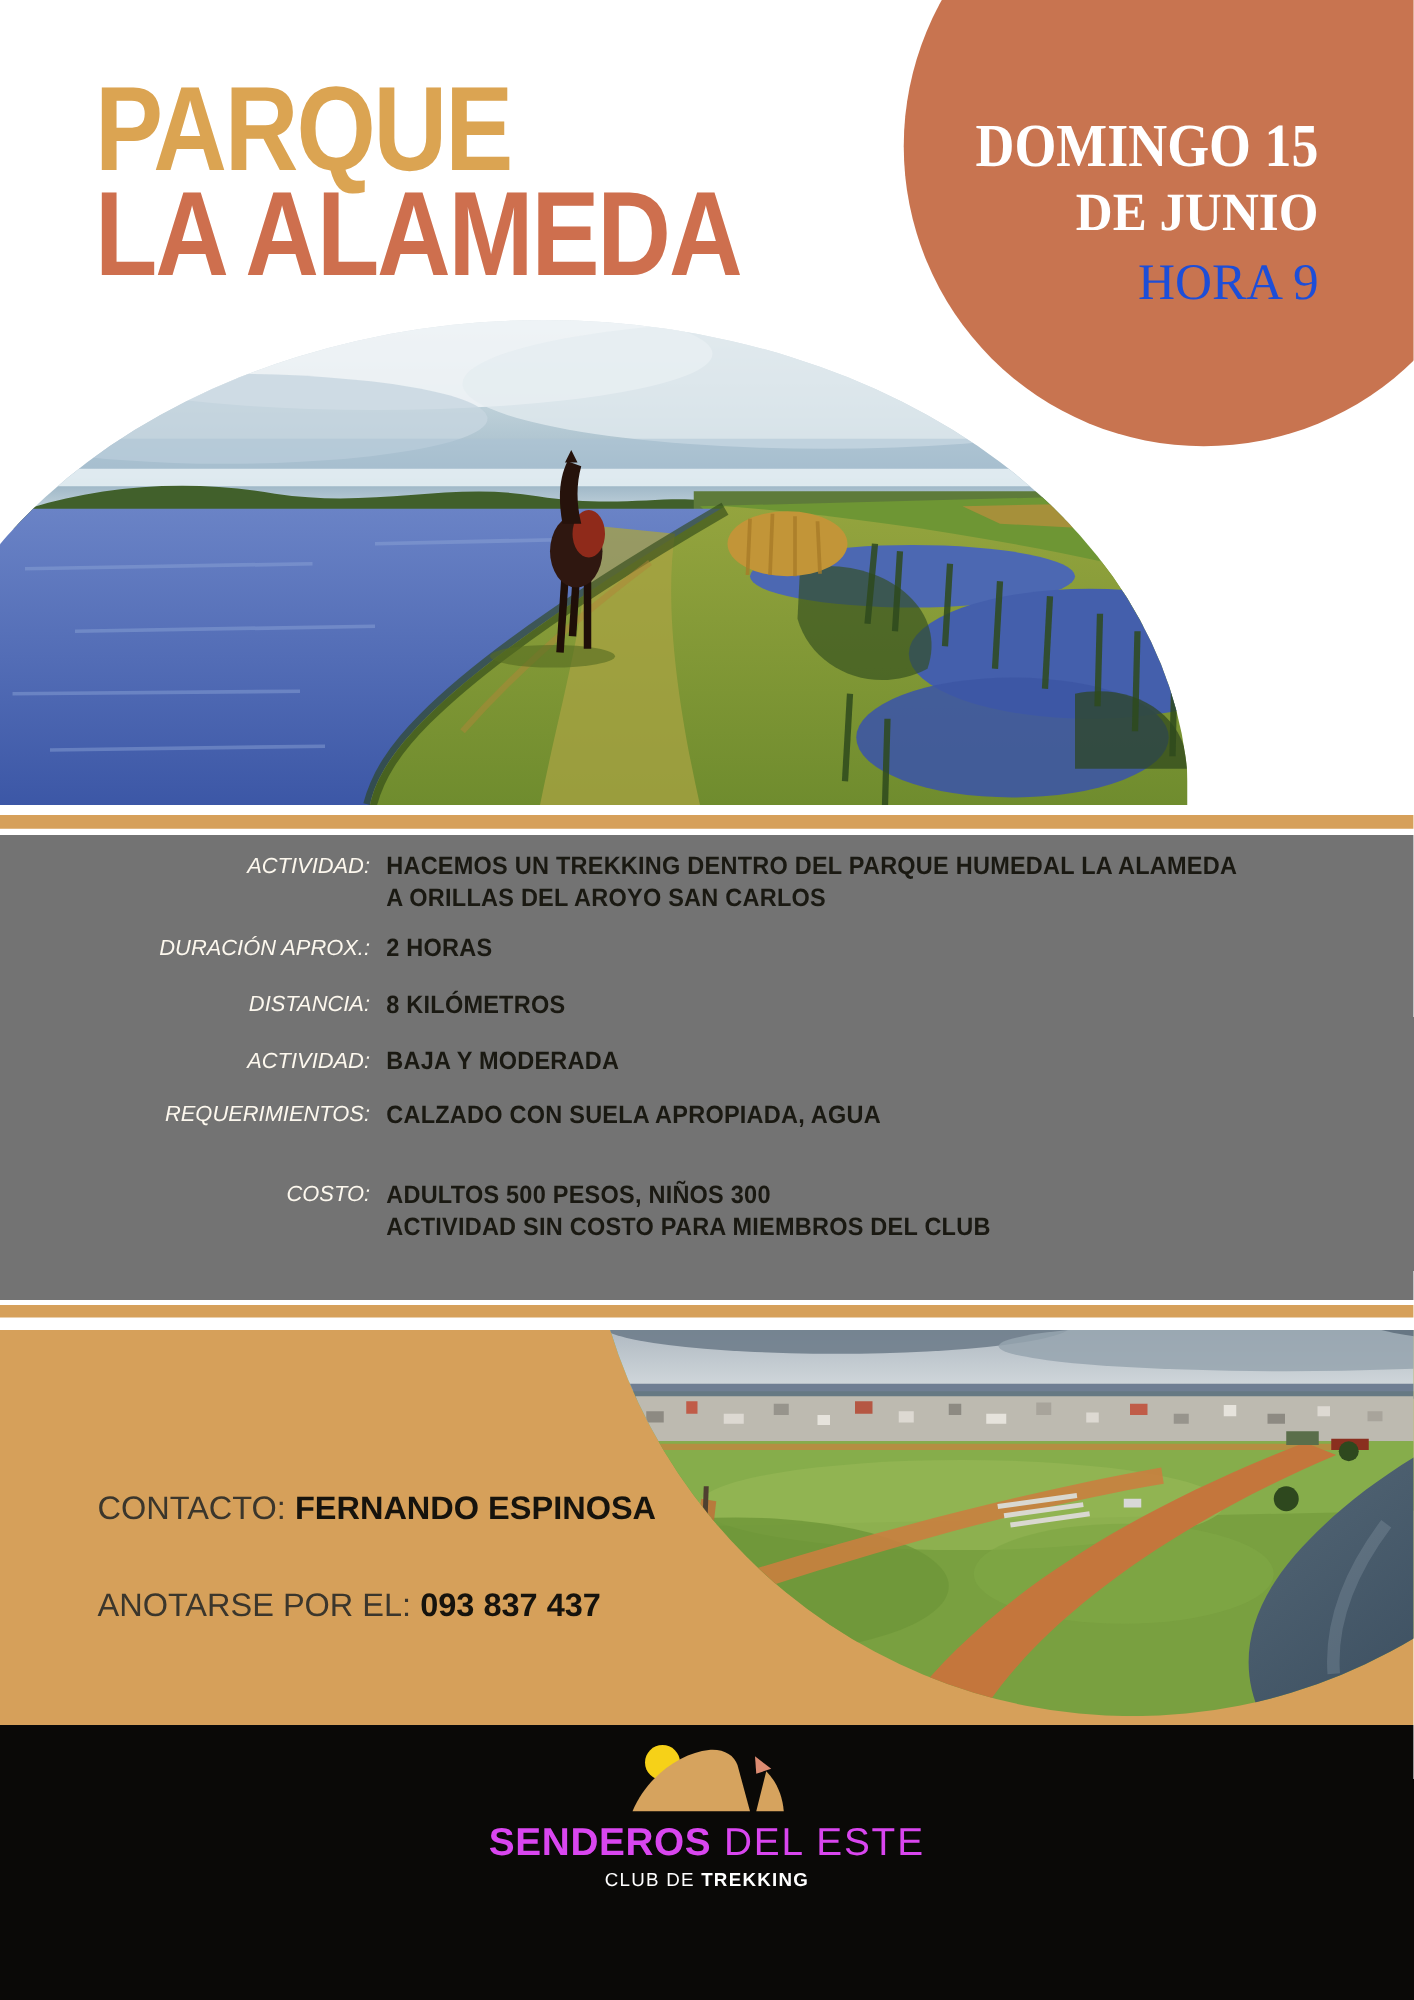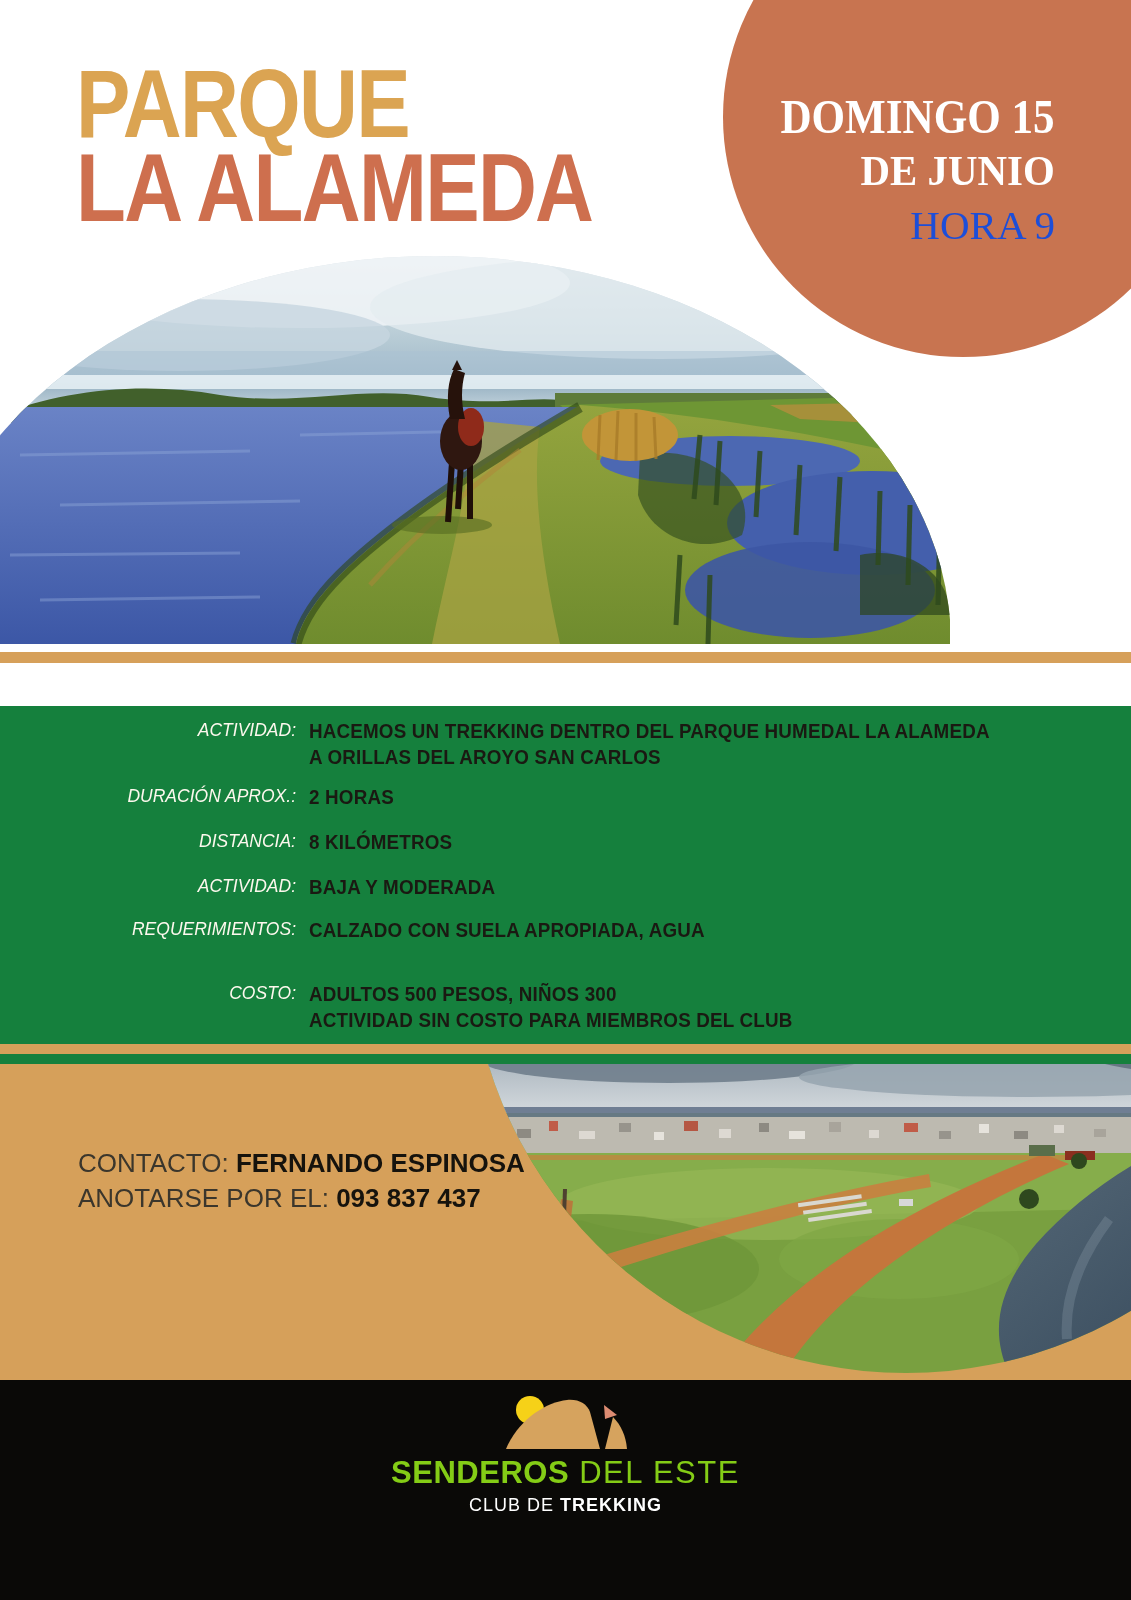--- a/index.html
+++ b/index.html
@@ -21,42 +21,42 @@
   .date-l2{font-size:43px;font-weight:bold;color:#ffffff;line-height:52px;
            transform:scaleX(.95);transform-origin:right top;white-space:nowrap;}
   .date-l3{font-size:41px;color:#1d4ed8;line-height:56px;white-space:nowrap;}
 
   
   .hero{position:absolute;left:0;top:255px;width:950px;height:389px;}
 
   
   .bar1{position:absolute;left:0;top:652px;width:1131px;height:11px;background:#D6A05A;}
   .bar2{position:absolute;left:0;top:1044px;width:1131px;height:10px;background:#D6A05A;}
-  .panel{position:absolute;left:0;top:668px;width:1131px;height:372px;background:#15803d;margin-top:38px;}
+  .panel{position:absolute;left:0;top:668px;width:1131px;height:372px;background:#737373;}
   .row{position:absolute;left:0;width:100%;}
   .row .lbl{position:absolute;left:0;top:2px;width:296px;text-align:right;font-style:italic;
             font-size:17.5px;color:#FDF8EE;white-space:nowrap;}
   .row .val{position:absolute;left:309px;width:760px;font-weight:bold;font-size:20px;line-height:26px;
             color:#1A1912;white-space:pre-line;letter-spacing:.2px;
             transform:scaleX(.94);transform-origin:left top;}
 
   
   .contact-section{position:absolute;left:0;top:1064px;width:1131px;height:316px;background:#D6A05A;overflow:hidden;}
   .aerial{position:absolute;left:469px;top:-565px;width:874px;height:874px;border-radius:50%;overflow:hidden;}
   .contact{position:absolute;left:78px;top:82px;font-size:26px;line-height:35.4px;color:#3B362C;}
-  .contact .ln{white-space:nowrap;}
+  .contact .ln{white-space:nowrap;margin-top:43px;}
   .contact b{color:#16130D;font-weight:bold;}
 
   
   .footer{position:absolute;left:0;top:1380px;width:1131px;height:220px;background:#0A0907;text-align:center;}
   .logo-mark{margin-top:13px;}
-  .brand{font-size:31px;color:#84cc16;margin-top:0;letter-spacing:.5px;}
+  .brand{font-size:31px;color:#d946ef;margin-top:0;letter-spacing:.5px;}
   .brand .bold{font-weight:bold;}
   .brand .lite{font-weight:normal;letter-spacing:1.5px;}
-  .sub{font-size:18px;color:#ffffff;margin-top:4px;letter-spacing:1px;}
+  .sub{font-size:15px;color:#ffffff;margin-top:4px;letter-spacing:1px;}
   .sub .bold{font-weight:bold;}
 </style>
 </head>
 <body>
 
 <div class="page">
 
   <div class="date-circle"></div>
   <div class="date-text">
     <div class="date-l1">DOMINGO 15</div>

